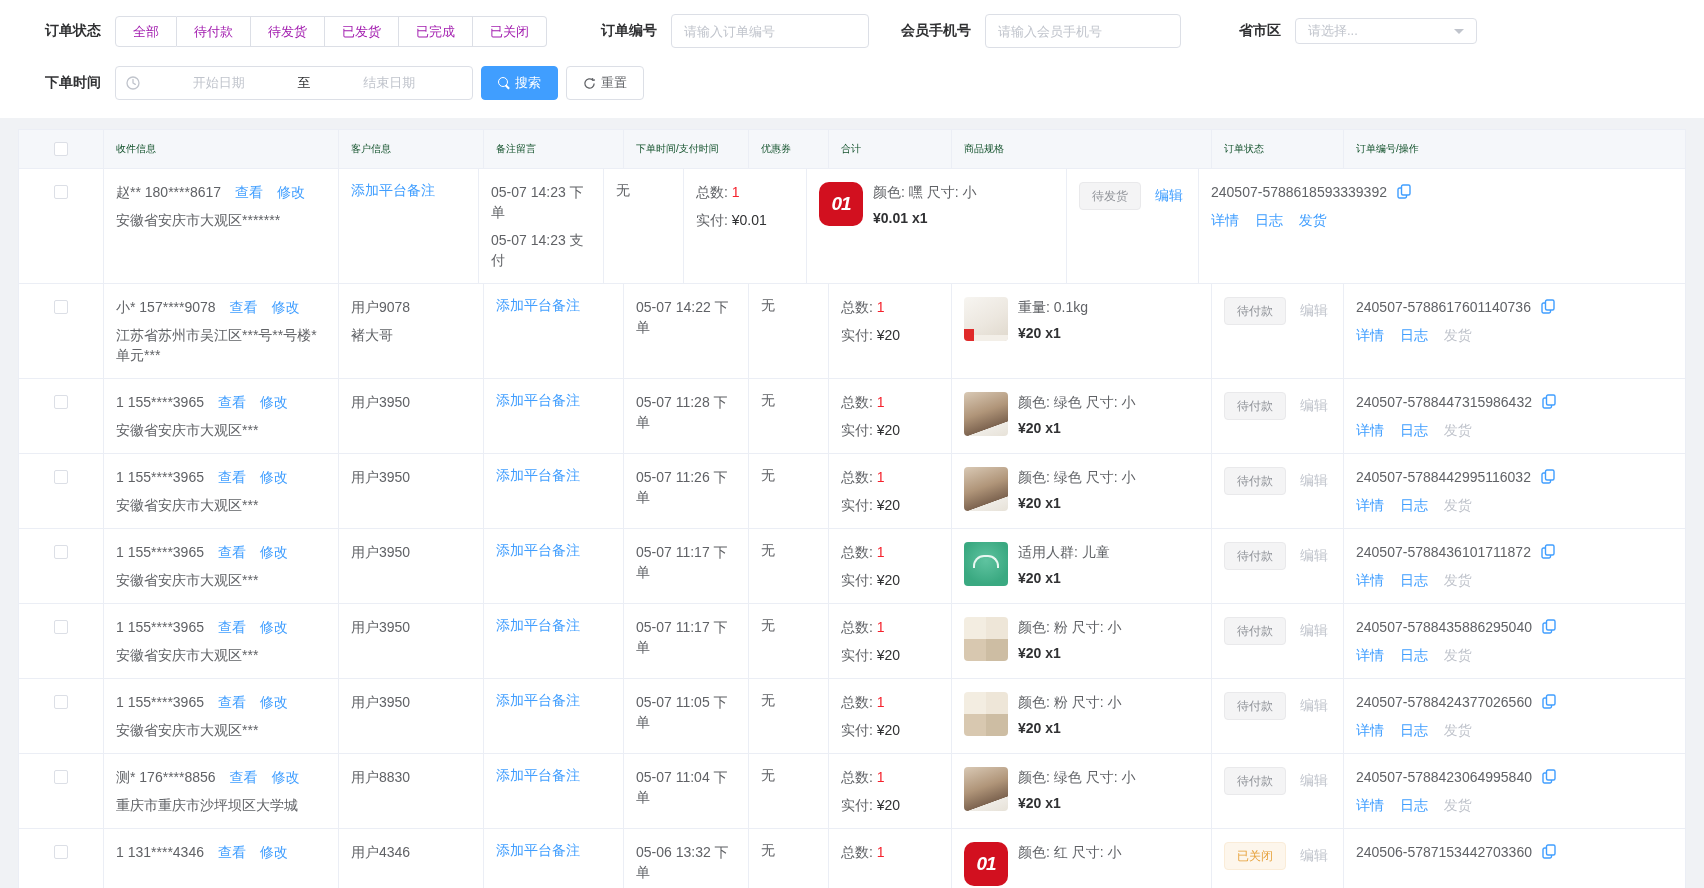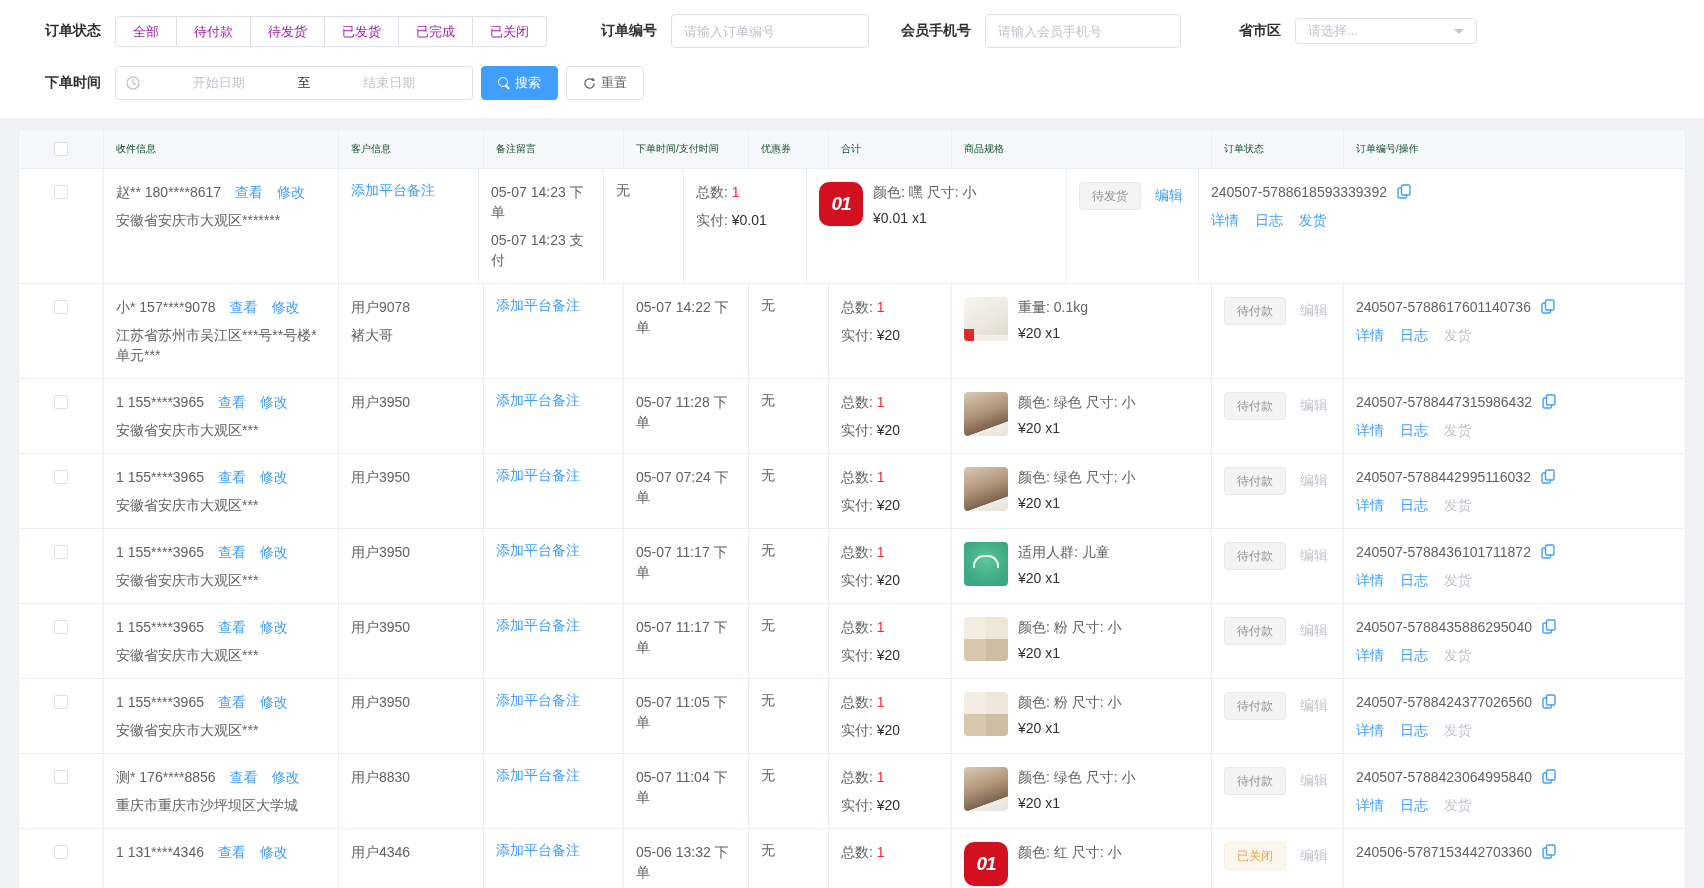--- a/index.html
+++ b/index.html
@@ -70,21 +70,21 @@
   .c-spec { width:260px; }
   .c-status { width:132px; }
   .c-order { flex:1; }
   .cb { width:14px; height:14px; border:1px solid #dcdfe6; border-radius:2px; background:#fff; display:inline-block; cursor:pointer; }
   .l1 { line-height:20px; }
   .l2 { line-height:20px; margin-top:8px; }
   .lnk { color:#409eff; cursor:pointer; text-decoration:none; }
   .lnk.disabled { color:#c0c4cc; cursor:default; }
   .mini-gap { margin-left:10px; }
   .red { color:#f5222d; }
-  .strong { color:#303133; font-weight:normal; }
+  .strong { color:#303133; font-weight:bold; }
   .spec-flex { display:flex; gap:10px; align-items:flex-start; }
   .pimg { width:44px; height:44px; border-radius:4px; flex:0 0 44px; position:relative; overflow:hidden;
           display:flex; align-items:center; justify-content:center; }
   .pimg-label { color:#fff; font-weight:800; font-size:19px; font-style:italic; letter-spacing:-1px; }
   .pimg.red01 { background:#d2101f; border-radius:10px; }
   .pimg.photo { background:linear-gradient(150deg,#f7f5f1 0%,#ece7df 55%,#dfd8cc 100%); }
   .pimg.photo::after { content:""; position:absolute; left:0; bottom:0; width:10px; height:12px; background:#e02a2a; }
   .pimg.photo::before { content:""; position:absolute; left:10px; bottom:0; right:0; height:6px; background:#f3efe8; }
   .pimg.woman { background:linear-gradient(160deg,#d9c9b5 0%,#b09579 45%,#7d6450 75%,#efece6 76%,#e7e2d8 100%); }
   .pimg.green { background:radial-gradient(circle at 50% 42%,#5fc3a0 0%,#3aa981 70%); }
@@ -362,21 +362,21 @@
       <div class="l2">安徽省安庆市大观区***</div>
     </div>
     <div class="cell c-customer">
       <div class="l1">用户3950</div>
 
     </div>
     <div class="cell c-remark">
       <a class="lnk">添加平台备注</a>
     </div>
     <div class="cell c-time">
-      <div class="l1">05-07 07:24 下单</div>
+      <div class="l1">05-07 11:26 下单</div>
 
     </div>
     <div class="cell c-coupon">
       <span>无</span>
     </div>
     <div class="cell c-total">
       <div class="l1"><span>总数:</span>
         <span class="red">1</span></div>
       <div class="l2"><span>实付:</span>
         <span class="strong" style="font-weight:normal">¥20</span></div>

